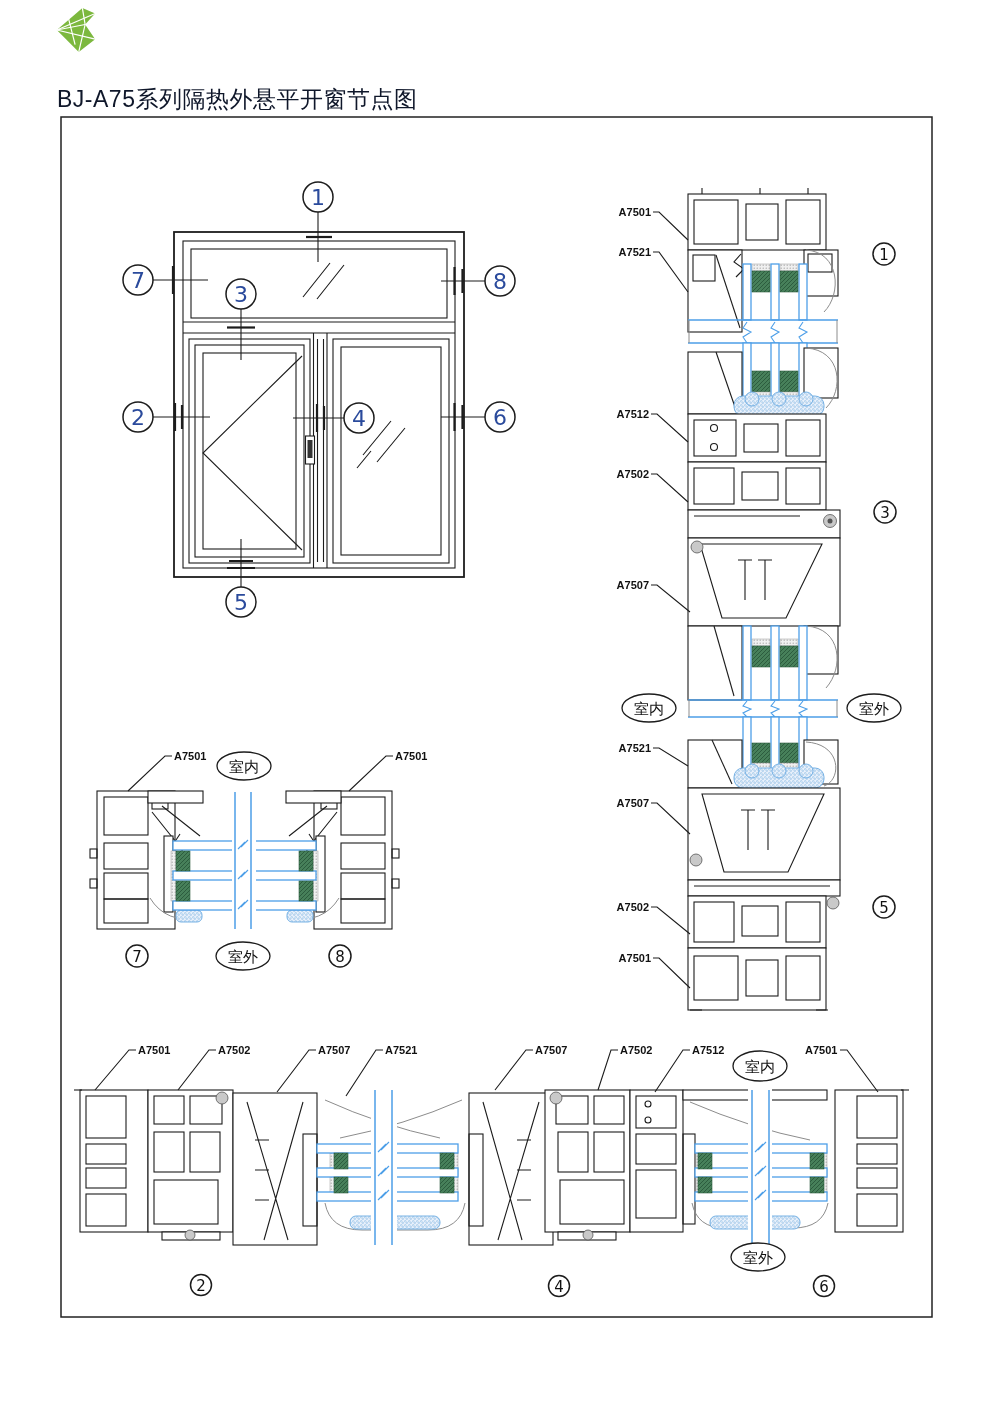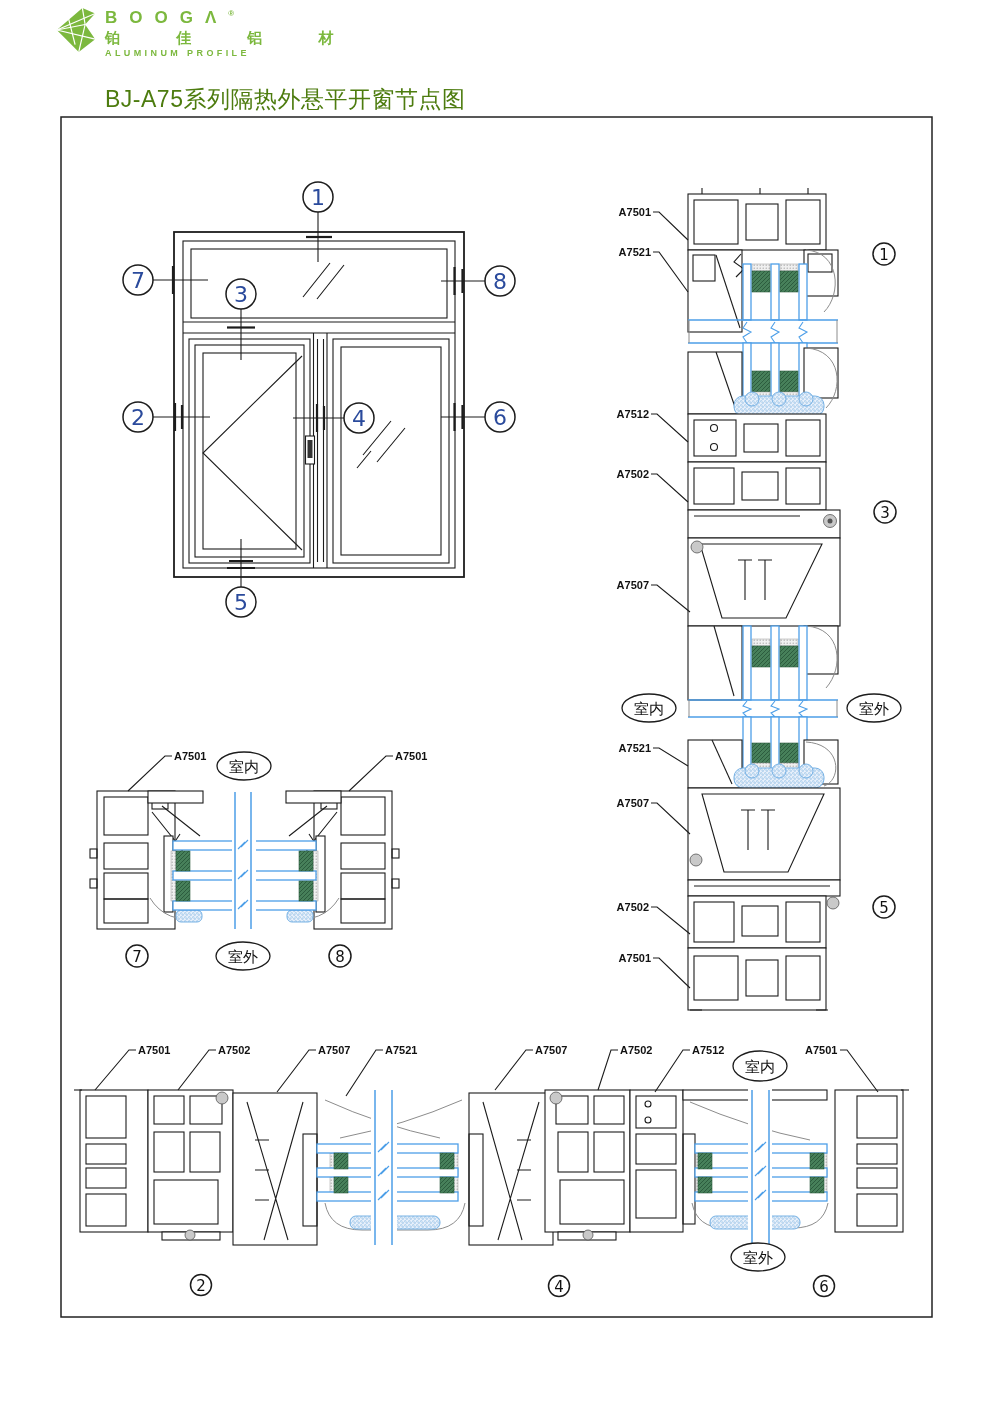--- a/index.html
+++ b/index.html
@@ -4,21 +4,21 @@
 <style>
   html,body{margin:0;padding:0;background:#fff;}
   body{width:992px;height:1403px;position:relative;font-family:"Liberation Sans",sans-serif;overflow:hidden;}
   .logo{position:absolute;left:55px;top:5px;display:flex;align-items:flex-start;}
   .logo-mark{width:42px;height:50px;margin-right:8px;}
   .logo-text{display:flex;flex-direction:column;color:#7cb83e;}
   .brand-row{font-size:17px;font-weight:bold;letter-spacing:12px;line-height:17px;white-space:nowrap;}
   .brand-reg{font-size:8px;vertical-align:super;letter-spacing:0;}
   .brand-cn{font-size:15px;font-weight:bold;letter-spacing:26px;line-height:19px;margin-top:2px;white-space:nowrap;}
   .brand-tag{font-size:9px;font-weight:bold;letter-spacing:3.4px;line-height:11px;margin-top:1px;white-space:nowrap;}
-  .page-title{position:absolute;left:57px;top:84px;font-size:23px;font-weight:500;color:#4d7c0f;letter-spacing:0.5px;white-space:nowrap;margin-left:48px;}
+  .page-title{position:absolute;left:57px;top:84px;font-size:23px;font-weight:500;color:#0f172a;letter-spacing:0.5px;white-space:nowrap;}
   svg{position:absolute;left:0;top:0;}
   
   .k{stroke:#1c1c1c;fill:none;stroke-width:1.1;}
   .k2{stroke:#1c1c1c;fill:none;stroke-width:1.8;}
   .kt{stroke:#1c1c1c;fill:none;stroke-width:2.2;}
   .wb{fill:#fff;stroke:#1c1c1c;stroke-width:1.1;}
   .gy{stroke:#8c8c8c;fill:none;stroke-width:1;}
   .bl{stroke:#4d9fe8;fill:none;stroke-width:1.5;}
   .blt{stroke:#4d9fe8;fill:none;stroke-width:1.1;}
   .pane{fill:#fff;stroke:#4d9fe8;stroke-width:1.3;}
@@ -40,25 +40,20 @@
   <svg class="logo-mark" viewBox="0 0 46 52" style="position:static">
     <polygon points="2,26 30,2 44,8 33,20 44,36 26,50" fill="#7cb83e"></polygon>
     <g stroke="#fff" stroke-width="1.3" fill="none">
       <path d="M2,26 L44,8"></path>
         <path d="M2,26 L44,36"></path>
         <path d="M2,26 L33,20"></path>
       <path d="M15,14 L22,42"></path>
         <path d="M30,2 L33,20 L26,50"></path>
     </g>
   </svg>
-  <div class="logo-text">
-    <div class="brand-row"><span>BOOGΛ</span><span class="brand-reg">®</span></div>
-    <div class="brand-cn">铂 佳 铝 材</div>
-    <div class="brand-tag">ALUMINUM PROFILE</div>
-  </div>
 </div>
 
 <div class="page-title">BJ-A75系列隔热外悬平开窗节点图</div>
 
 <svg width="992" height="1403" viewBox="0 0 992 1403">
 <defs>
   <pattern id="hatchG" width="4" height="4" patternUnits="userSpaceOnUse">
     <rect width="4" height="4" fill="#47805a"></rect>
     <path d="M0,4 L4,0 M-1,1 L1,-1 M3,5 L5,3" stroke="#2c5c3e" stroke-width="1"></path>
   </pattern>

